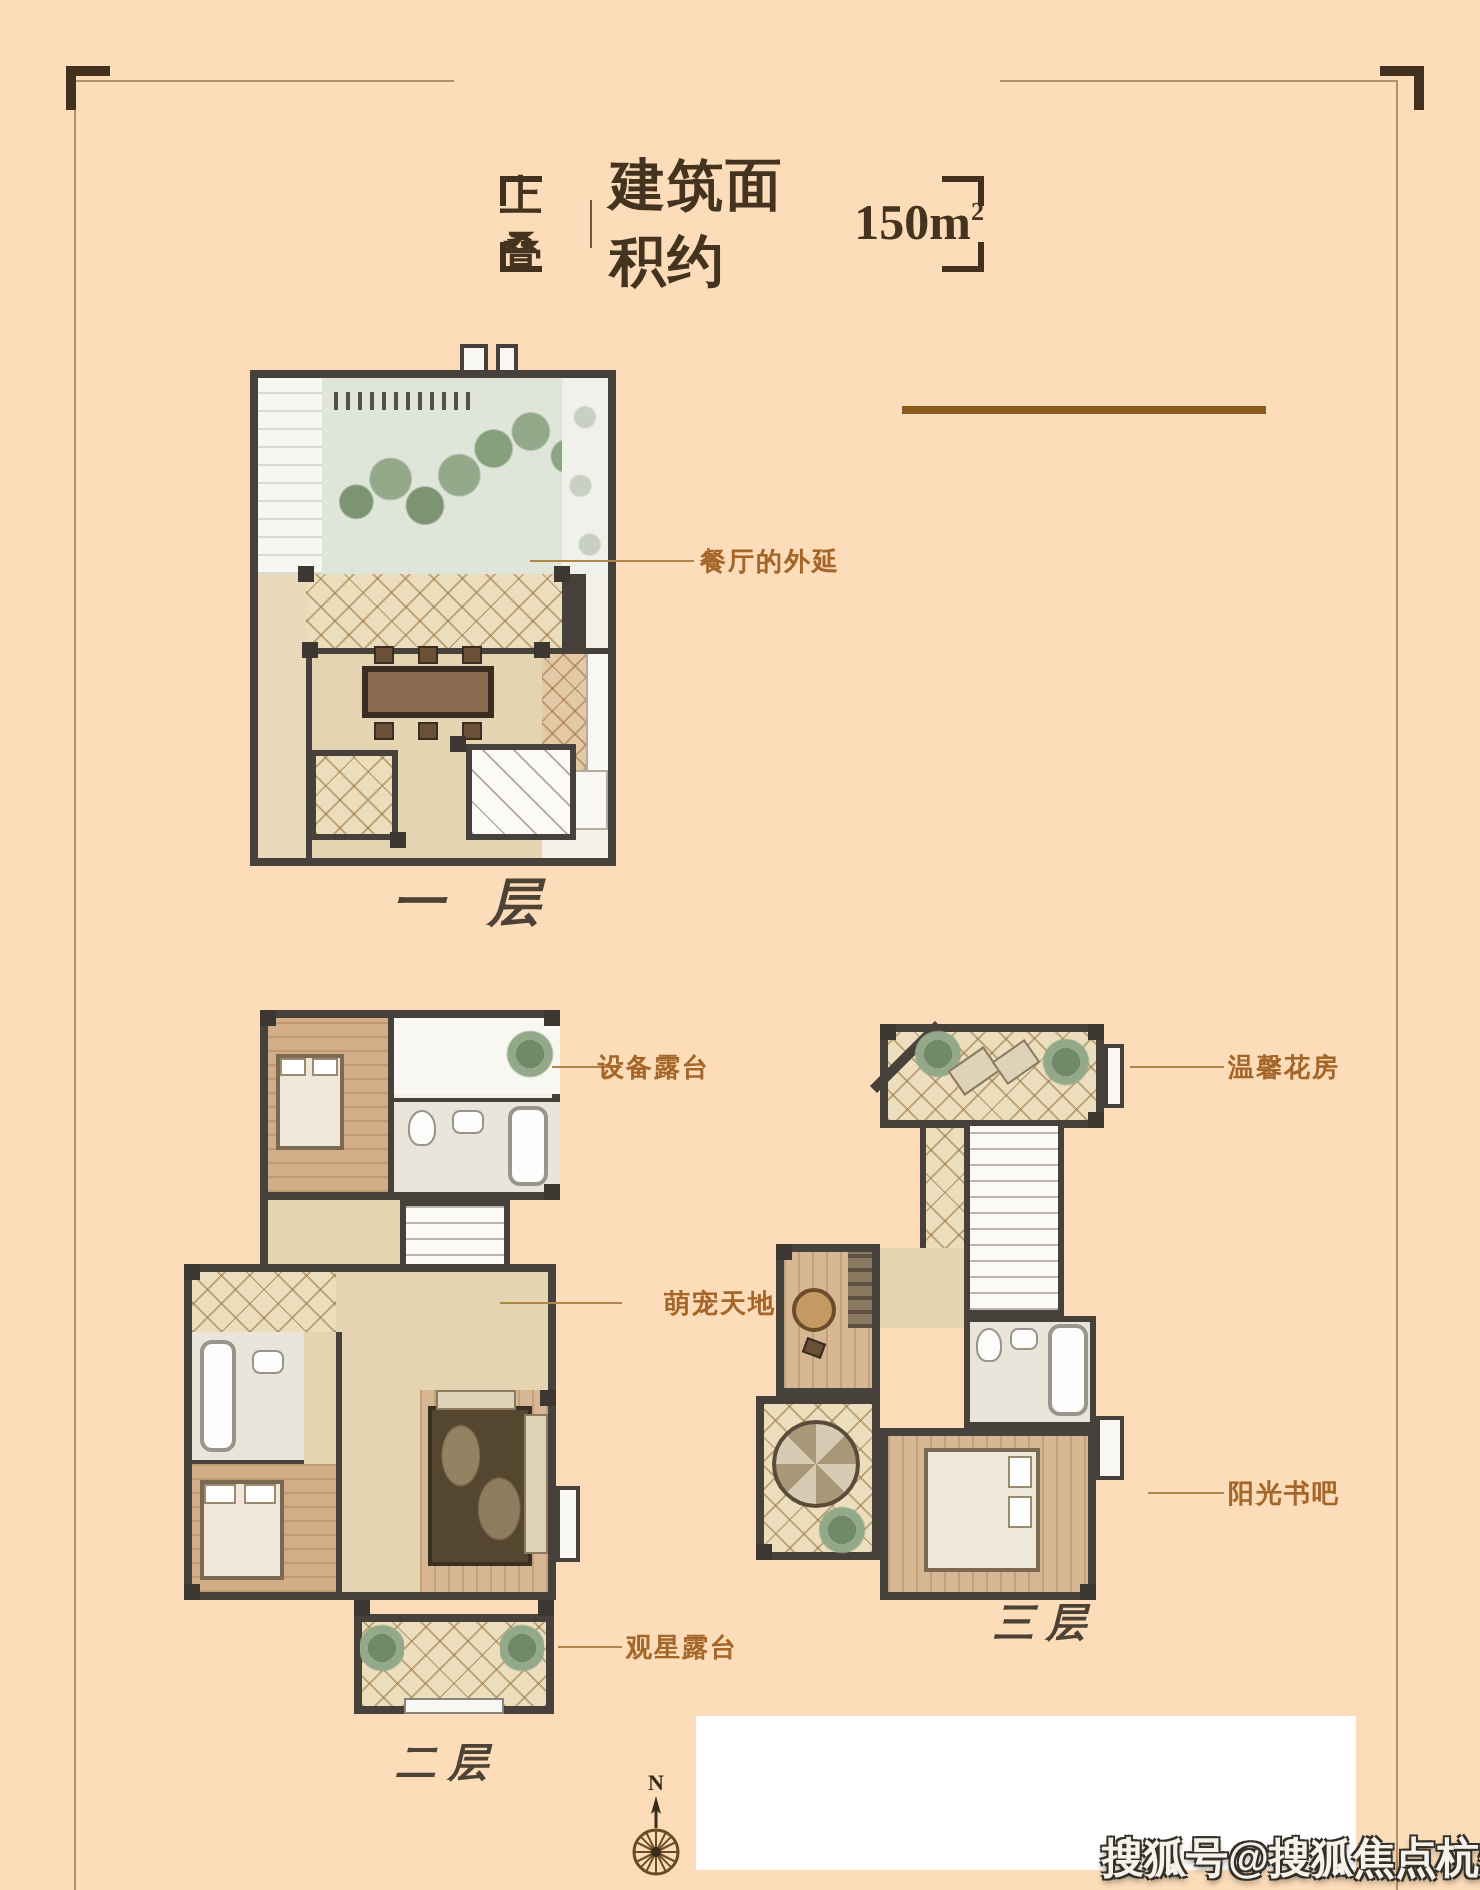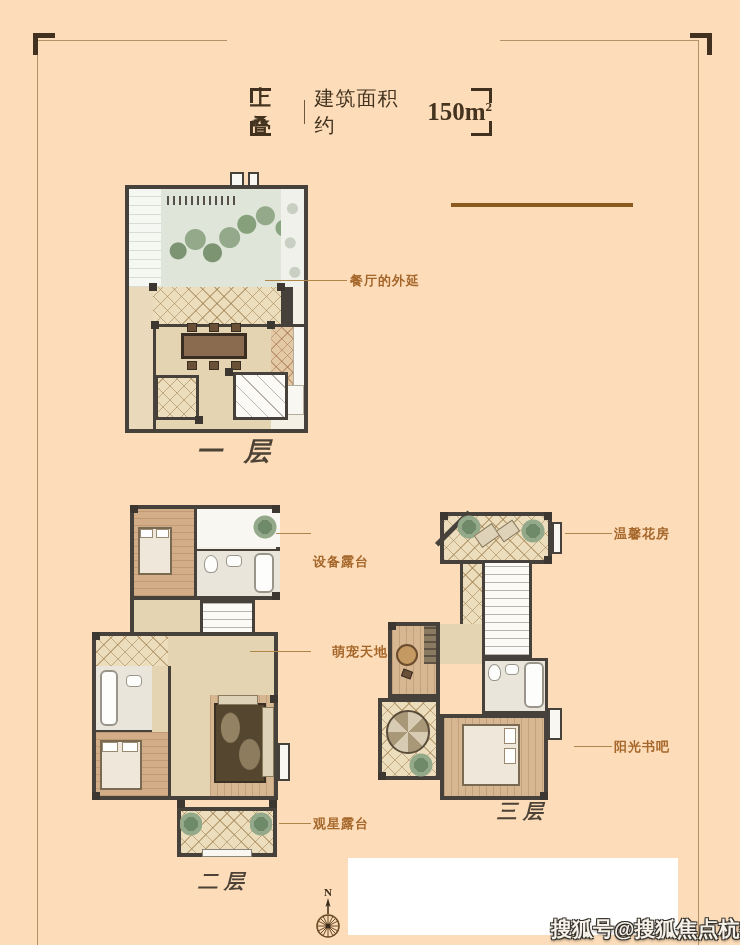--- a/index.html
+++ b/index.html
@@ -17,21 +17,21 @@
   
   .badge{position:absolute;left:250px;top:88px;width:242px;height:48px;}
   .bm{position:absolute;width:18px;height:12px;}
   .bm.tl{left:0;top:0;border-top:3px solid #43311f;border-left:3px solid #43311f;}
   .bm.tr{right:0;top:0;border-top:3px solid #43311f;border-right:3px solid #43311f;}
   .bm.bl{left:0;bottom:0;border-bottom:3px solid #43311f;border-left:3px solid #43311f;}
   .bm.br{right:0;bottom:0;border-bottom:3px solid #43311f;border-right:3px solid #43311f;}
   .badge-row{display:flex;align-items:center;justify-content:center;height:100%;gap:9px;color:#43331f;}
   .badge-type{font-size:21px;font-weight:bold;letter-spacing:2px;}
   .badge-div{width:1px;height:24px;background:#6b583e;}
-  .badge-area{font-size:20px;font-weight:normal;letter-spacing:1px;}
+  .badge-area{font-size:28px;font-weight:bold;letter-spacing:1px;}
   .badge-num{font-family:"Liberation Serif",serif;font-size:25px;font-weight:bold;}
   .badge-num sup{font-size:13px;}
   
   .headline{position:absolute;right:107px;top:194px;text-align:right;color:#8a5a1f;}
   .hl1{font-size:50px;font-weight:bold;letter-spacing:2px;line-height:1.06;}
   .hl2{font-size:52px;font-weight:bold;letter-spacing:3px;line-height:1.12;}
   .hrule{height:2px;background:#8a5a1f;width:182px;margin-left:auto;}
   .hsub{font-family:"Liberation Serif",serif;font-style:italic;font-size:30px;
         letter-spacing:2px;margin:7px 0 9px 0;font-weight:bold;}
   
@@ -204,21 +204,21 @@
     <div class="col" style="left:38px;top:0;"></div>
     <div class="col" style="left:180px;top:0;"></div>
     <div class="col" style="left:180px;top:87px;"></div>
     <div class="col" style="left:0;top:127px;"></div>
     <div class="col" style="left:178px;top:190px;"></div>
     <div class="col" style="left:0;top:287px;"></div>
     <div class="col" style="left:85px;top:295px;"></div>
     <div class="col" style="left:177px;top:295px;"></div>
   </div>
   <div class="leader" style="left:276px;top:533px;width:35px;"></div>
-  <div class="plabel" style="left:313px;top:525px;margin-top:28px;">设备露台</div>
+  <div class="plabel" style="left:299px;top:525px;">设备露台</div>
   <div class="leader" style="left:250px;top:651px;width:61px;"></div>
   <div class="plabel" style="left:332px;top:643px;">萌宠天地</div>
   <div class="leader" style="left:279px;top:823px;width:32px;"></div>
   <div class="plabel" style="left:313px;top:815px;">观星露台</div>
   <div class="caption" style="left:198px;top:868px;font-size:20px;letter-spacing:6px;">二层</div>
 
   <div class="plan" style="left:378px;top:512px;width:197px;height:288px;">
 
     <div class="room tile" style="left:62px;top:0;width:112px;height:52px;border:4px solid #46423b;"></div>
     <div class="wall" style="left:52px;top:14px;width:46px;height:5px;transform:rotate(-45deg);"></div>

